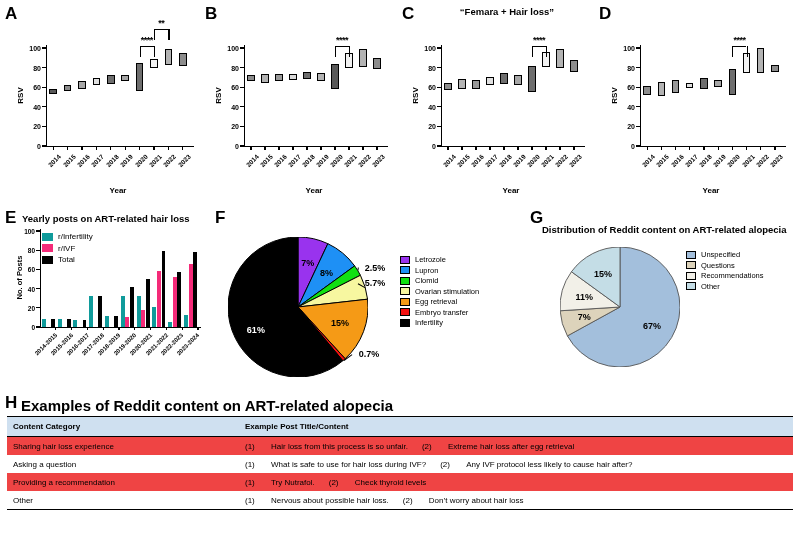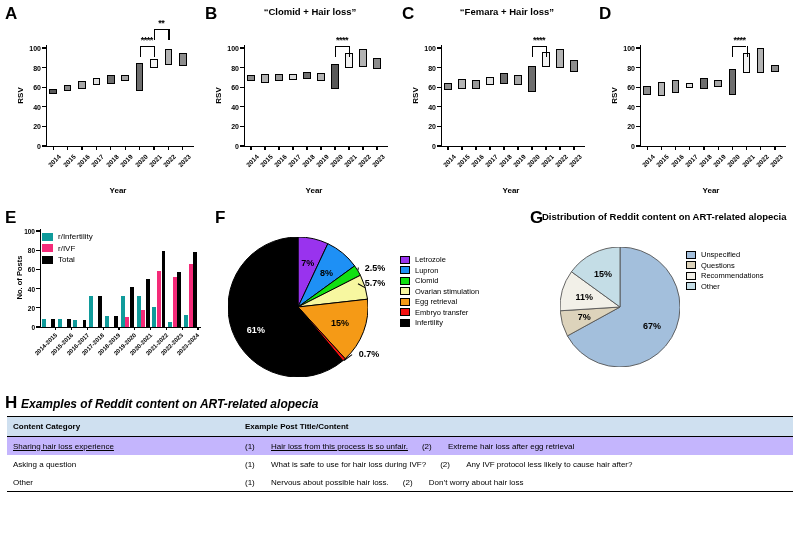--- a/index.html
+++ b/index.html
@@ -80,21 +80,21 @@
     white-space:nowrap;
   }
   .lead-line { position:absolute; background:#000; height:1.1px; transform-origin:left center; }
   
   table.h-table { border-collapse:collapse; width:100%; font-family:"Liberation Sans", sans-serif; }
   table.h-table th {
     background:#cfe0f0; text-align:left; font-size:8px; font-weight:bold;
     padding:5px 6px; border-top:1.6px solid #000; border-bottom:1.6px solid #000;
   }
   table.h-table td { font-size:8px; padding:4.5px 6px; vertical-align:top; }
-  table.h-table tr.alt td { background:#c4b5fd;text-decoration:underline; }
+  table.h-table tr.alt td { background:#ef4444; }
   table.h-table tr.last td { border-bottom:1.6px solid #000; }
   .num-col { width:26px; display:inline-block; }
   .ex2 { display:inline-block; margin-left:14px; }
   .ex2 .num-col { width:26px; }
 </style>
 </head>
 <body>
 
 <div class="panel" style="left:0;top:0;width:205px;height:200px;">
   <div class="panel-letter" style="position:absolute;left:5px;top:5px;">A</div>
@@ -155,21 +155,20 @@
         <div class="vl" style="left: 154px; top: 29px; height: 11px;"></div>
         <div class="vl" style="left: 168.4px; top: 29px; height: 11px;"></div>
         <div class="sig-star" style="left: 147.2px; top: 18px; width: 28px; text-align: center;">**</div>
       </div>
       <div class="xlabel" style="left: 46px; top: 186px; width: 144px;">Year</div>
     </div>
 </div>
 
 <div class="panel" style="left:200px;top:0;width:197px;height:200px;">
   <div class="panel-letter" style="position:absolute;left:5px;top:5px;">B</div>
-  <div class="panel-title" style="left:26px;top:6px;width:168px;position:absolute;">“Clomid + Hair loss”</div>
   <div class="fb-wrap" id="plotB" style="left:0;top:0;width:197px;height:200px;">
       <div class="axis-line" style="left: 44px; top: 45px; width: 1.4px; height: 101px;"></div>
       <div class="axis-line" style="left: 44px; top: 146px; width: 144px; height: 1.4px;"></div>
       <div class="ytick-mark" style="left: 40px; top: 145.4px;"></div>
       <div class="ytick-label" style="left: 18px; top: 146px; width: 21px;">0</div>
       <div class="ytick-mark" style="left: 40px; top: 125.8px;"></div>
       <div class="ytick-label" style="left: 18px; top: 126.4px; width: 21px;">20</div>
       <div class="ytick-mark" style="left: 40px; top: 106.2px;"></div>
       <div class="ytick-label" style="left: 18px; top: 106.8px; width: 21px;">40</div>
       <div class="ytick-mark" style="left: 40px; top: 86.6px;"></div>
@@ -331,20 +330,21 @@
         <div class="vl" style="left: 138.3px; top: 46px; height: 11px;"></div>
         <div class="vl" style="left: 152.5px; top: 46px; height: 11px;"></div>
         <div class="sig-star" style="left: 131.4px; top: 35px; width: 28px; text-align: center;">****</div>
       </div>
       <div class="xlabel" style="left: 46px; top: 186px; width: 142px;">Year</div>
     </div>
 </div>
 
 <div class="panel" style="left:0;top:205px;width:215px;height:185px;">
   <div class="panel-letter" style="position:absolute;left:5px;top:4px;">E</div>
+  <div class="panel-title" style="left:22px;top:8px;width:190px;position:absolute;text-align:left;">Yearly posts on ART-related hair loss</div>
   <div class="fb-wrap" id="plotE" style="left:0;top:0;width:215px;height:185px;">
       <div class="axis-line" style="left: 40px; top: 24px; width: 1.3px; height: 98px;"></div>
       <div class="axis-line" style="left: 40px; top: 122px; width: 161px; height: 1.3px;"></div>
       <div class="ytick-mark" style="left: 36px; top: 121.4px;"></div>
       <div class="ytick-label" style="left: 14px; top: 122px; width: 21px; font-size: 6.5px;">0</div>
       <div class="ytick-mark" style="left: 36px; top: 102.2px;"></div>
       <div class="ytick-label" style="left: 14px; top: 102.8px; width: 21px; font-size: 6.5px;">20</div>
       <div class="ytick-mark" style="left: 36px; top: 83px;"></div>
       <div class="ytick-label" style="left: 14px; top: 83.6px; width: 21px; font-size: 6.5px;">40</div>
       <div class="ytick-mark" style="left: 36px; top: 63.8px;"></div>
@@ -466,21 +466,21 @@
       </div>
       <div class="row">
         <span class="sw" style="background: rgb(0, 0, 0);"></span>
         <span class="lbl">Infertility</span>
       </div>
     </div>
 </div>
 
 <div class="panel" style="left:528px;top:205px;width:272px;height:185px;">
   <div class="panel-letter" style="position:absolute;left:2px;top:4px;">G</div>
-  <div class="panel-title" style="left:14px;top:6px;width:258px;position:absolute;text-align:left;">Distribution of Reddit content on ART-related alopecia</div>
+  <div class="panel-title" style="left:14px;top:19px;width:258px;position:absolute;text-align:left;">Distribution of Reddit content on ART-related alopecia</div>
   <div id="pieG" style="position:absolute;left:32px;top:42px;width:120px;height:120px;"><svg width="120" height="120" viewBox="0 0 120 120">
         <path d="M 60 60 L 60.00000000000001 0 A 60 60 0 1 1 7.421599197368188 88.90522044610292 Z" fill="#a3bfdc" stroke="#555" stroke-width="0.9"></path>
         <path d="M 60 60 L 7.421599197368188 88.90522044610292 A 60 60 0 0 1 0.11839629430370735 63.76743117175876 Z" fill="#ddd3bb" stroke="#555" stroke-width="0.9"></path>
         <path d="M 60 60 L 0.11839629430370735 63.76743117175876 A 60 60 0 0 1 11.458980337503178 24.732884862451577 Z" fill="#f2f0e8" stroke="#555" stroke-width="0.9"></path>
         <path d="M 60 60 L 11.458980337503178 24.732884862451577 A 60 60 0 0 1 60.00000000000004 0 Z" fill="#c4dde6" stroke="#555" stroke-width="0.9"></path>
       </svg></div>
   <div id="pieGcall" style="position:absolute;left:0;top:0;width:272px;height:185px;">
       <div class="pie-pct" style="left: 124.02px; top: 120.936px; color: rgb(0, 0, 0);">67%</div>
       <div class="pie-pct" style="left: 56.2771px; top: 112.378px; color: rgb(0, 0, 0);">7%</div>
       <div class="pie-pct" style="left: 56.2771px; top: 91.6215px; color: rgb(0, 0, 0);">11%</div>
@@ -501,38 +501,42 @@
       </div>
       <div class="row">
         <span class="sw" style="background: rgb(196, 221, 230);"></span>
         <span class="lbl">Other</span>
       </div>
     </div>
 </div>
 
 <div class="panel" style="left:0;top:392px;width:800px;height:158px;">
   <div class="panel-letter" style="position:absolute;left:5px;top:2px;">H</div>
-  <div style="position:absolute;left:21px;top:5px;font-size:12px;font-weight:bold;font-family:'Liberation Sans',sans-serif;font-style:italic;">Examples of Reddit content on ART-related alopecia</div>
+  <div style="position:absolute;left:21px;top:5px;font-size:15px;font-weight:bold;font-family:'Liberation Sans',sans-serif;">Examples of Reddit content on ART-related alopecia</div>
   <div style="position:absolute;left:7px;top:24px;width:786px;">
     <table class="h-table">
       <thead>
         <tr>
           <th style="width:232px;">Content Category</th>
           <th>Example Post Title/Content</th>
         </tr>
       </thead>
       <tbody id="hBody">
           <tr class="alt">
             <td>Sharing hair loss experience</td>
             <td><span class="num-col">(1)</span><span>Hair loss from this process is so unfair.</span><span class="ex2"><span class="num-col">(2)</span><span>Extreme hair loss after egg retrieval</span></span></td>
           </tr>
           <tr>
             <td>Asking a question</td>
             <td><span class="num-col">(1)</span><span>What is safe to use for hair loss during IVF?</span><span class="ex2"><span class="num-col">(2)</span><span>Any IVF protocol less likely to cause hair after?</span></span></td>
           </tr>
+          <tr class="alt">
+            <td>Providing a recommendation</td>
+            <td><span class="num-col">(1)</span><span>Try Nutrafol.</span><span class="ex2"><span class="num-col">(2)</span><span>Check thyroid levels</span></span></td>
+          </tr>
           <tr class=" last">
             <td>Other</td>
             <td><span class="num-col">(1)</span><span>Nervous about possible hair loss.</span><span class="ex2"><span class="num-col">(2)</span><span>Don’t worry about hair loss</span></span></td>
           </tr>
         </tbody>
     </table>
   </div>
 </div>
 
 </body></html>

